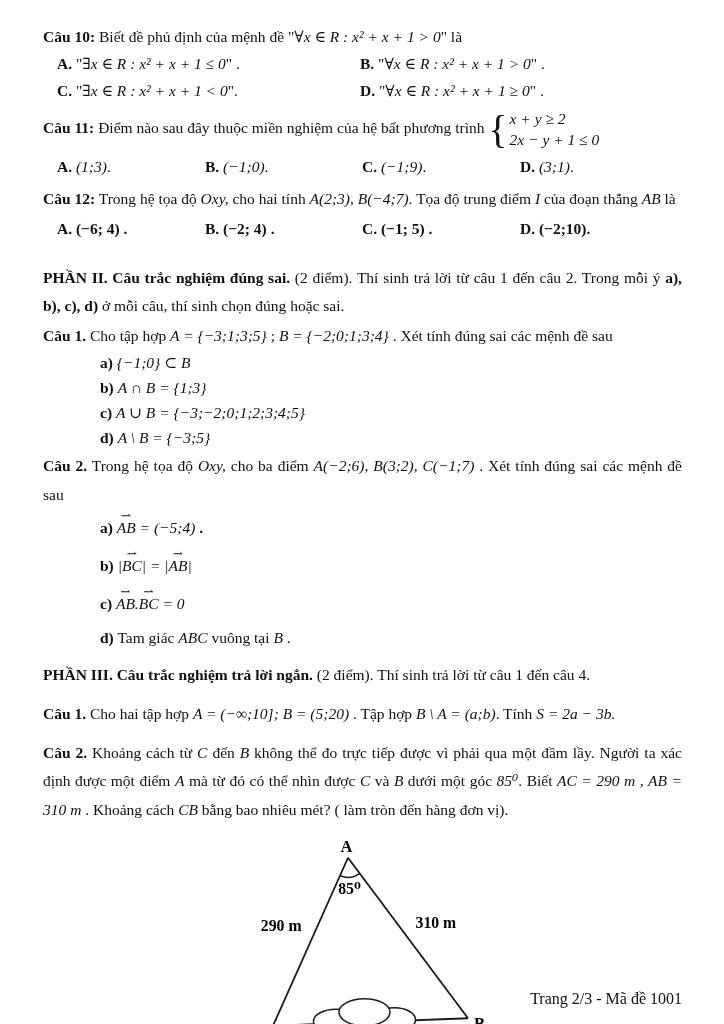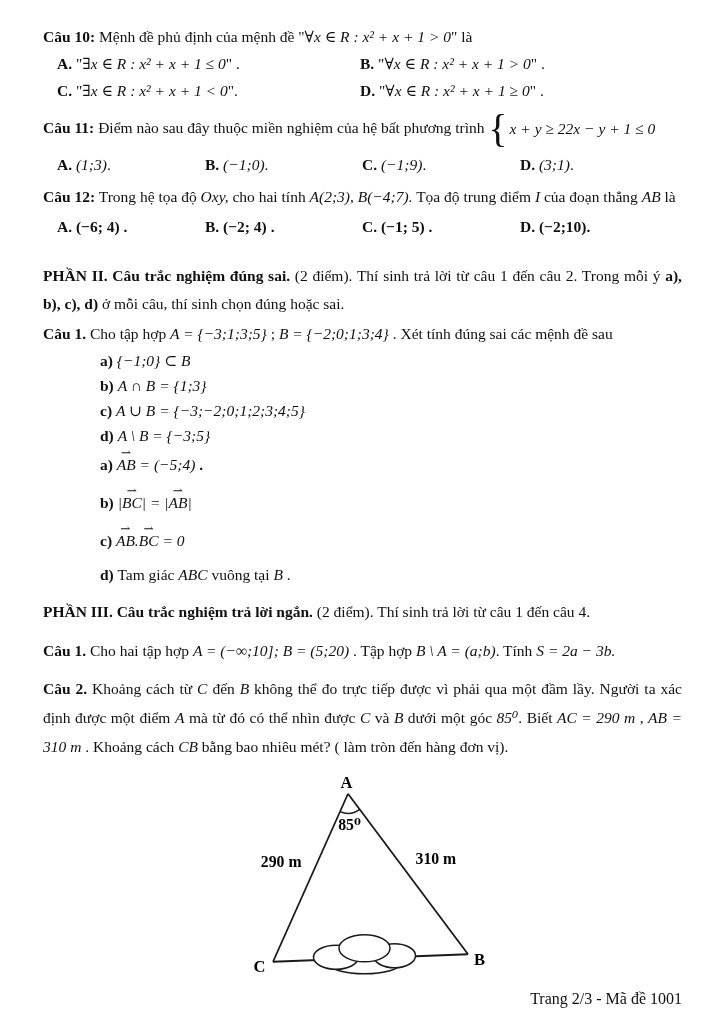--- a/index.html
+++ b/index.html
@@ -12,39 +12,39 @@
   }
   .line{margin:0 0 5px;line-height:1.42;}
   .para{text-align:justify;line-height:1.85;margin:0 0 4px;}
   .b{font-weight:bold;}
   .i{font-style:italic;}
   .opt-grid{display:grid;padding-left:14px;margin:0 0 7px;line-height:1.42;}
   .two{grid-template-columns:303px 1fr;row-gap:5px;}
   .four{grid-template-columns:148px 157px 158px 1fr;}
   .sys-wrap{display:inline-flex;align-items:center;vertical-align:middle;}
   .brace{font-size:40px;font-weight:400;line-height:1;margin-right:2px;}
-  .sys-lines{display:inline-flex;flex-direction:row;line-height:1.35;font-style:italic;}
+  .sys-lines{display:inline-flex;flex-direction:column;line-height:1.35;font-style:italic;}
   .sub{padding-left:57px;}
   .sub .line{margin-bottom:3px;}
   .sub-v .line{margin-bottom:12px;}
   .sect{margin-top:24px;}
   .p3-line{line-height:1.85;margin:0 0 10px;text-align:justify;}
   .vec{font-style:italic;display:inline-block;position:relative;margin-top:4px;}
   .vec::after{content:"⇀";position:absolute;left:0;right:0;top:-0.6em;text-align:center;
     font-size:0.8em;font-style:normal;line-height:1;}
   .figure{display:flex;justify-content:center;margin-top:10px;}
   .footer{position:absolute;right:42px;bottom:16px;font-size:16px;}
   svg text{font-family:"Liberation Serif","DejaVu Serif",serif;font-weight:bold;}
 </style>
 </head>
 <body>
 
 <div class="page">
 
-  <p class="line"><span class="b">Câu 10:</span><span>  Mệnh đề phủ định của mệnh đề  "</span><span class="i">∀x ∈ R : x² + x + 1 &gt; 0</span><span>" là</span></p>
+  <p class="line"><span class="b">Câu 10:</span><span>  Biết đề phủ định của mệnh đề  "</span><span class="i">∀x ∈ R : x² + x + 1 &gt; 0</span><span>" là</span></p>
   <div class="opt-grid two">
     <span><span class="b">A.</span><span>  "</span><span class="i">∃x ∈ R : x² + x + 1 ≤ 0</span><span>" .</span></span>
     <span><span class="b">B.</span><span>  "</span><span class="i">∀x ∈ R : x² + x + 1 &gt; 0</span><span>" .</span></span>
     <span><span class="b">C.</span><span>  "</span><span class="i">∃x ∈ R : x² + x + 1 &lt; 0</span><span>".</span></span>
     <span><span class="b">D.</span><span>  "</span><span class="i">∀x ∈ R : x² + x + 1 ≥ 0</span><span>" .</span></span>
   </div>
 
   <p class="line">
     <span><span class="b">Câu 11:</span><span> Điểm nào sau đây thuộc miền nghiệm của hệ bất phương trình </span></span><span class="sys-wrap">
         <span class="brace">{</span>
@@ -72,20 +72,21 @@
   <p class="para sect"><span class="b">PHẦN II. Câu trắc nghiệm đúng sai.</span><span> (2 điểm). Thí sinh trả lời từ câu 1 đến câu 2. Trong mỗi ý </span><span class="b">a), b), c), d)</span><span> ở mỗi câu, thí sinh chọn đúng hoặc sai.</span></p>
 
   <p class="line"><span class="b"> Câu 1.</span><span> Cho tập hợp </span><span class="i">A = {−3;1;3;5}</span><span> ; </span><span class="i">B = {−2;0;1;3;4}</span><span> . Xét tính đúng sai các mệnh đề sau</span></p>
   <div class="sub">
     <p class="line"><span class="b">a)</span><span> </span><span class="i">{−1;0} ⊂ B</span></p>
     <p class="line"><span class="b">b)</span><span> </span><span class="i">A ∩ B = {1;3}</span></p>
     <p class="line"><span class="b">c)</span><span> </span><span class="i">A ∪ B = {−3;−2;0;1;2;3;4;5}</span></p>
     <p class="line"><span class="b">d)</span><span> </span><span class="i">A \ B = {−3;5}</span></p>
   </div>
 
+  <p class="para"><span class="b">Câu 2.</span><span> Trong hệ tọa độ </span><span class="i">Oxy,</span><span>  cho ba điểm  </span><span class="i">A(−2;6), B(3;2), C(−1;7)</span><span> . Xét tính đúng sai các mệnh đề sau</span></p>
   <div class="sub sub-v">
     <p class="line"><span class="b">a)</span><span> </span><span class="vec">AB</span><span class="i"> = (−5;4)</span><span> </span><span class="b">.</span></p>
     <p class="line"><span class="b">b)</span><span> </span><span class="i">|</span><span class="vec">BC</span><span class="i">| = |</span><span class="vec">AB</span><span class="i">|</span></p>
     <p class="line"><span class="b">c)</span><span> </span><span class="vec">AB</span><span class="i">.</span><span class="vec">BC</span><span class="i"> = 0</span></p>
     <p class="line"><span class="b">d)</span><span> Tam giác </span><span class="i">ABC</span><span> vuông tại </span><span class="i">B</span><span> .</span></p>
   </div>
 
   <p class="p3-line sect"><span class="b">PHẦN III. Câu trắc nghiệm trả lời ngắn.</span><span> (2 điểm). Thí sinh trả lời từ câu 1 đến câu 4.</span></p>
   <p class="p3-line"><span class="b">Câu 1.</span><span> Cho hai tập hợp </span><span class="i">A = (−∞;10]; B = (5;20)</span><span> . Tập hợp </span><span class="i">B \ A = (a;b)</span><span>. Tính </span><span class="i">S = 2a − 3b.</span></p>
   <p class="p3-line"><span class="b">Câu 2.</span><span> Khoảng cách từ </span><span class="i">C</span><span> đến </span><span class="i">B</span><span>  không thể đo trực tiếp được vì phải qua một đầm lầy. Người ta xác định được một điểm </span><span class="i">A</span><span> mà từ đó có thể nhìn được </span><span class="i">C</span><span> và </span><span class="i">B</span><span> dưới một góc </span><span class="i">85⁰</span><span>. Biết </span><span class="i">AC = 290 m</span><span> , </span><span class="i">AB = 310 m</span><span> . Khoảng cách </span><span class="i">CB</span><span> bằng bao nhiêu mét? ( làm tròn đến hàng đơn vị).</span></p>

